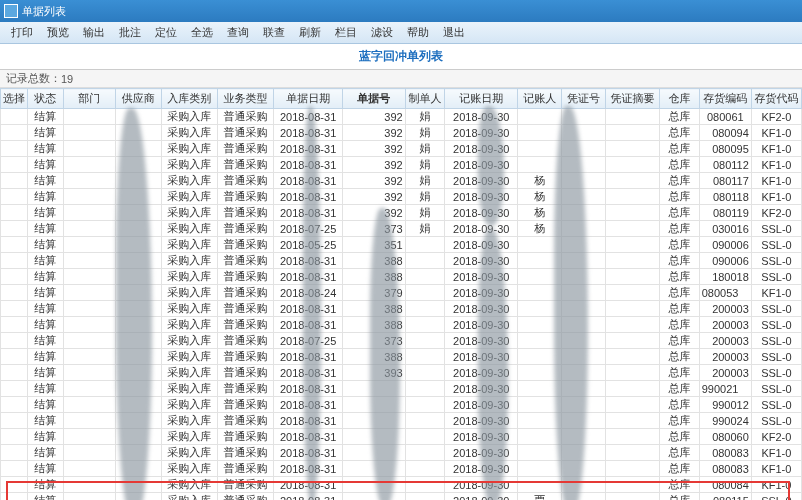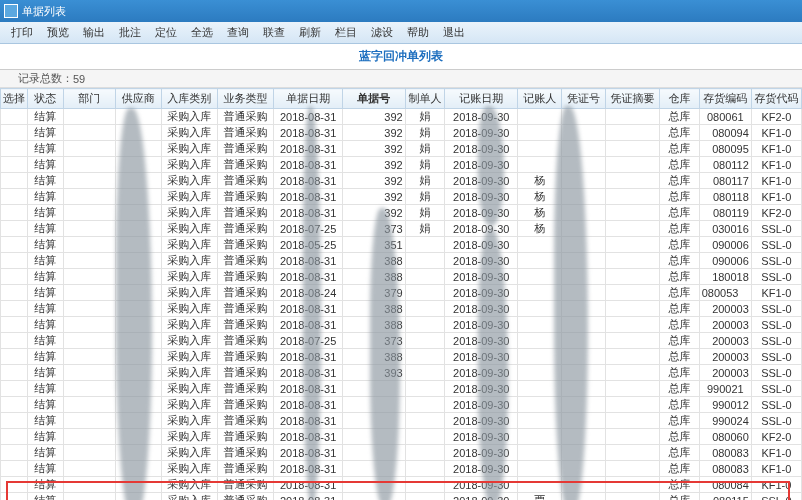--- a/index.html
+++ b/index.html
@@ -3,21 +3,21 @@
 <meta charset="utf-8">
 <style>
 *{margin:0;padding:0;box-sizing:border-box;font-family:"Microsoft YaHei","SimSun",sans-serif}
 body{background:#fff;width:802px;height:500px;overflow:hidden;font-size:11px}
 .titlebar{background:linear-gradient(#3a8fd4,#2c7bc0);height:22px;display:flex;align-items:center;padding:0 4px;color:#fff}
 .titlebar .icon{width:14px;height:14px;background:#5ba8e0;border:1px solid #fff;margin-right:4px}
 .menubar{background:linear-gradient(#eaf3fb,#d5e6f5);height:22px;display:flex;align-items:center;padding:0 4px;border-bottom:1px solid #a9c6e0}
 .menubar span{padding:0 7px;cursor:pointer;color:#333}
 .titlearea{background:#fff;height:26px;display:flex;align-items:center;justify-content:center;border-bottom:1px solid #ccc}
 .titlearea span{color:#1e6fbf;font-size:12px;font-weight:bold}
-.countbar{background:#f5f5f5;height:18px;display:flex;align-items:center;padding:0 18px;color:#555;border-bottom:1px solid #ddd;font-size:11px}
+.countbar{background:#f5f5f5;height:18px;display:flex;align-items:center;padding:0 6px;color:#555;border-bottom:1px solid #ddd;font-size:11px}
 .grid{position:relative}
 table{border-collapse:collapse;width:100%;table-layout:fixed}
 th{background:linear-gradient(#f6fafd,#e3eef7);border:1px solid #c0d4e6;height:20px;font-weight:normal;color:#333;font-size:11px;text-align:center;overflow:hidden;white-space:nowrap}
 td{border:1px solid #e2e2e2;height:14.2px;font-size:11px;color:#333;text-align:center;overflow:hidden;white-space:nowrap;padding:0 2px}
 .redbox{position:absolute;border:2px solid #e53935;pointer-events:none}
 .smudge{position:absolute;background:rgba(140,150,160,0.65);filter:blur(2px);border-radius:40% 60% 50% 50%;pointer-events:none}
 </style>
 </head>
 <body>
 
@@ -41,21 +41,21 @@
     <span>帮助</span>
     <span>退出</span>
   </div>
 
 <div class="titlearea">
   <span>蓝字回冲单列表</span>
 </div>
 
 <div class="countbar">
   <span>记录总数：</span>
-  <span>59</span>
+  <span>19</span>
 </div>
 
 <div class="grid">
   <table>
     <thead>
         <tr>
           <th style="width: 26px;">选择</th>
           <th style="width: 34px;">状态</th>
           <th style="width: 50px;">部门</th>
           <th style="width: 44px;">供应商</th>
@@ -388,21 +388,21 @@
           <td>采购入库</td>
           <td>普通采购</td>
           <td>2018-08-31</td>
           <td style="text-align: right;"></td>
           <td></td>
           <td>2018-09-30</td>
           <td></td>
           <td></td>
           <td></td>
           <td>总库</td>
-          <td style="text-align: center;">990021</td>
+          <td style="text-align: left;">990021</td>
           <td>SSL-0</td>
         </tr>
         <tr>
           <td></td>
           <td>结算</td>
           <td></td>
           <td></td>
           <td>采购入库</td>
           <td>普通采购</td>
           <td>2018-08-31</td>

